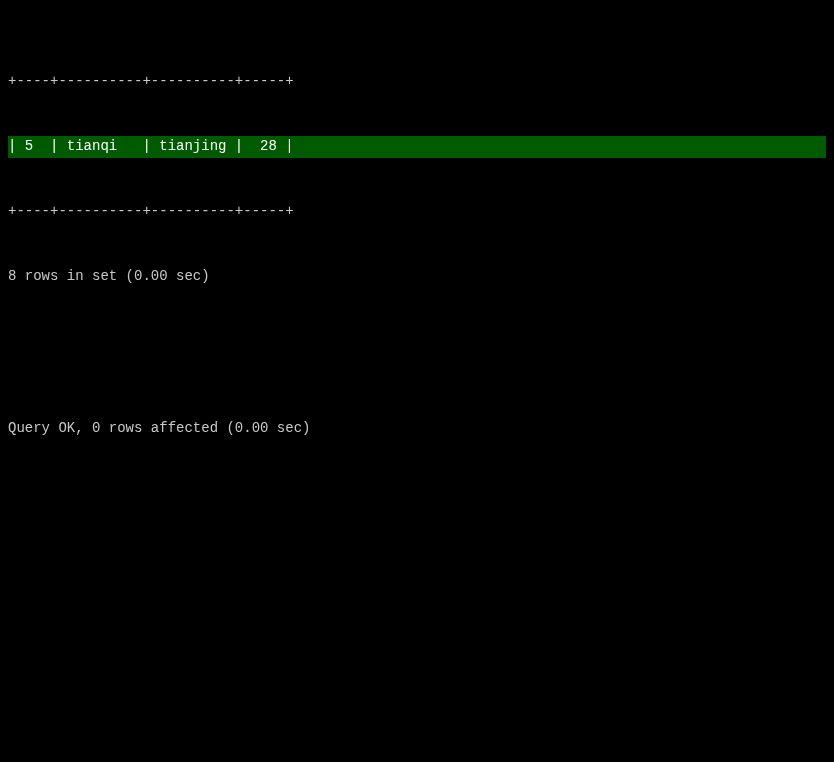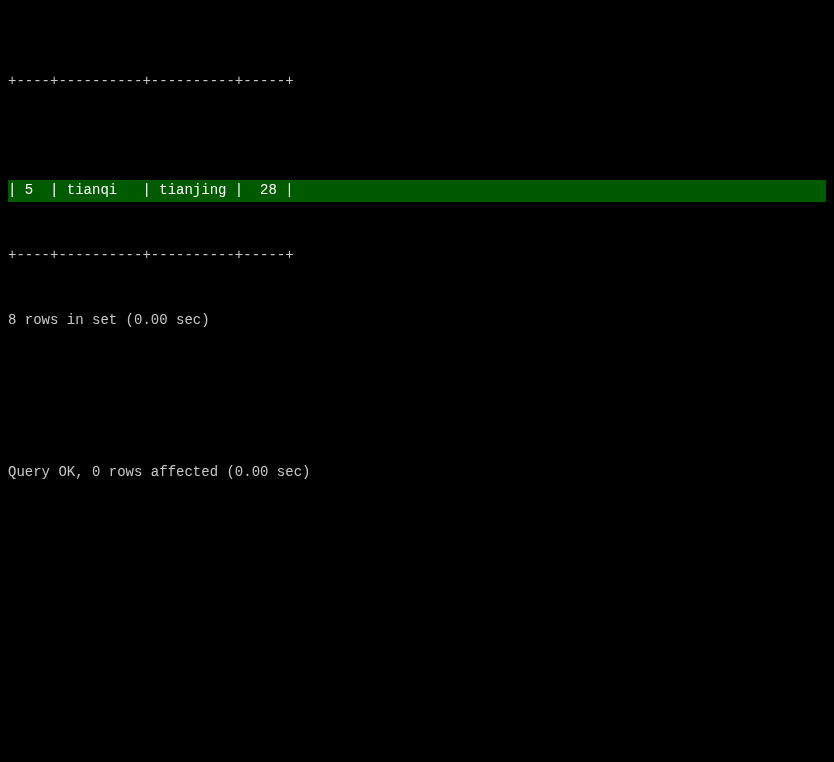--- a/index.html
+++ b/index.html
@@ -18,21 +18,21 @@
       line-height: 1.55;
       white-space: pre;
     }
   </style>
 </head>
 <body>
 
 <div class="terminal">
   
   <div>+----+----------+----------+-----+</div>
-  <div style="background:#005a00;color:#fff;margin-top:44px;">| 5  | tianqi   | tianjing |  28 |</div>
+  <div style="background:#005a00;color:#fff;">| 5  | tianqi   | tianjing |  28 |</div>
   <div>+----+----------+----------+-----+</div>
   <div>8 rows in set (0.00 sec)</div>
   <div>&nbsp;</div>
   
   <div>Query OK, 0 rows affected (0.00 sec)</div>
   
   
   
   
   

